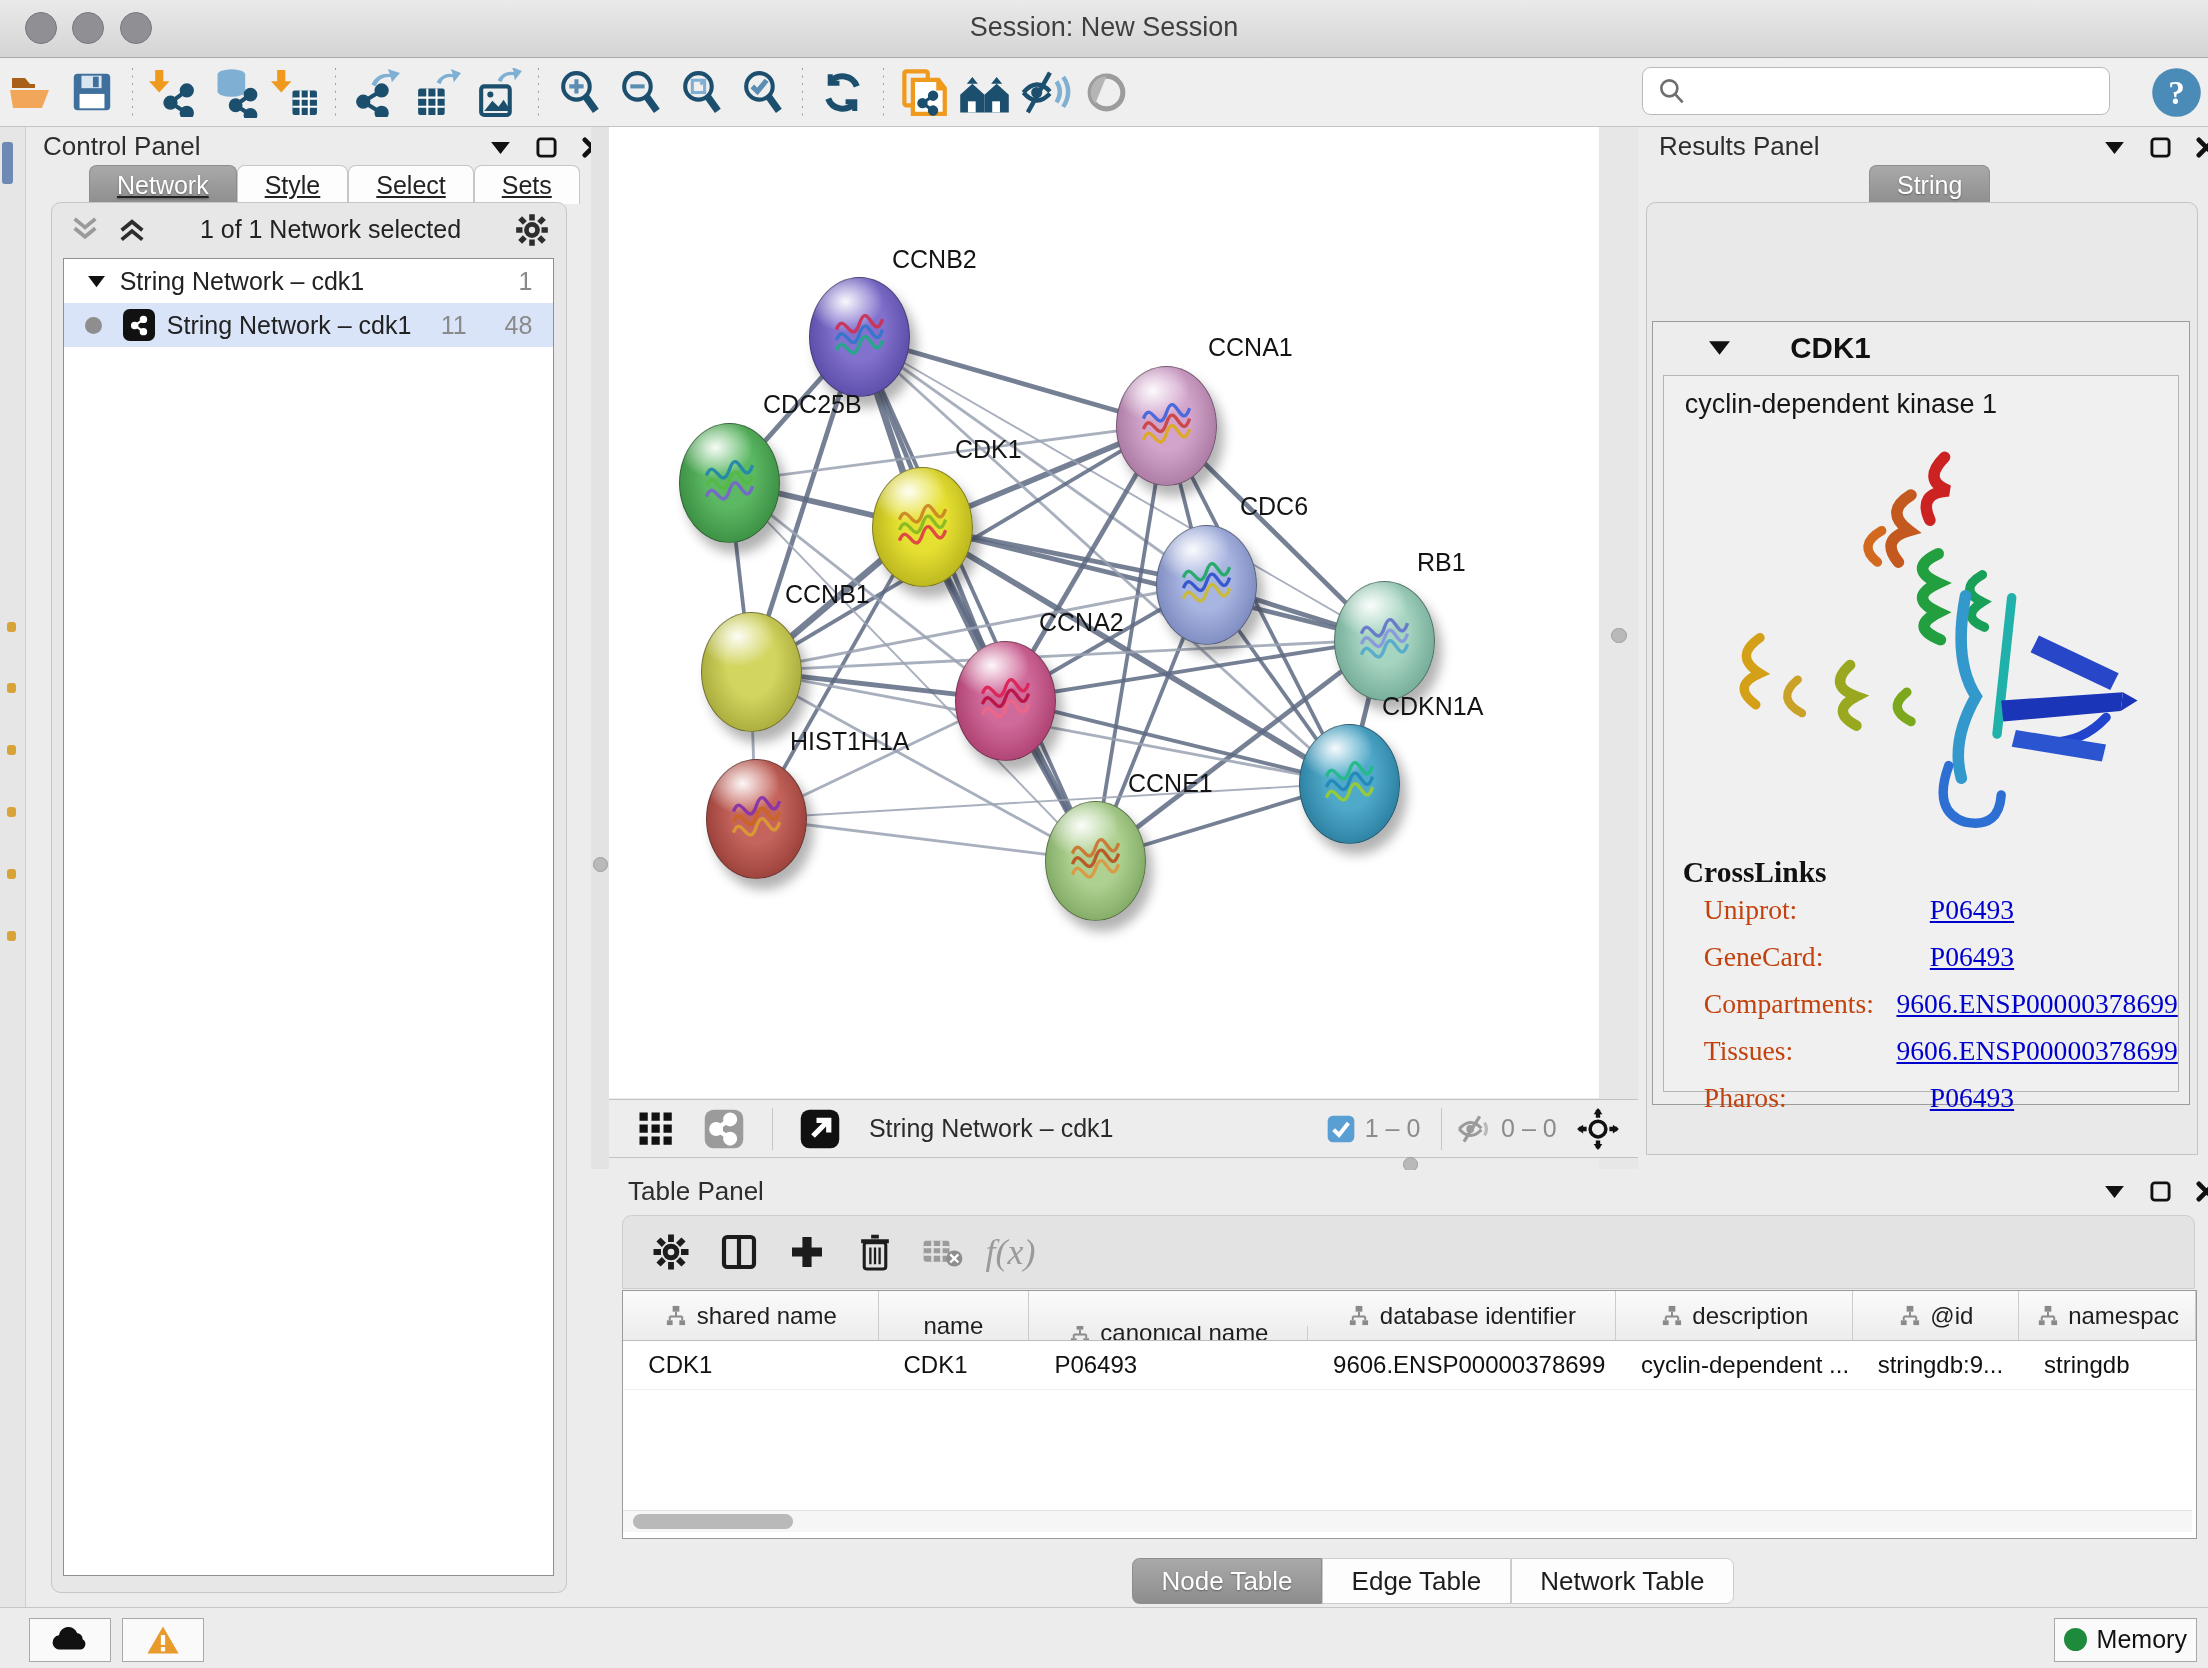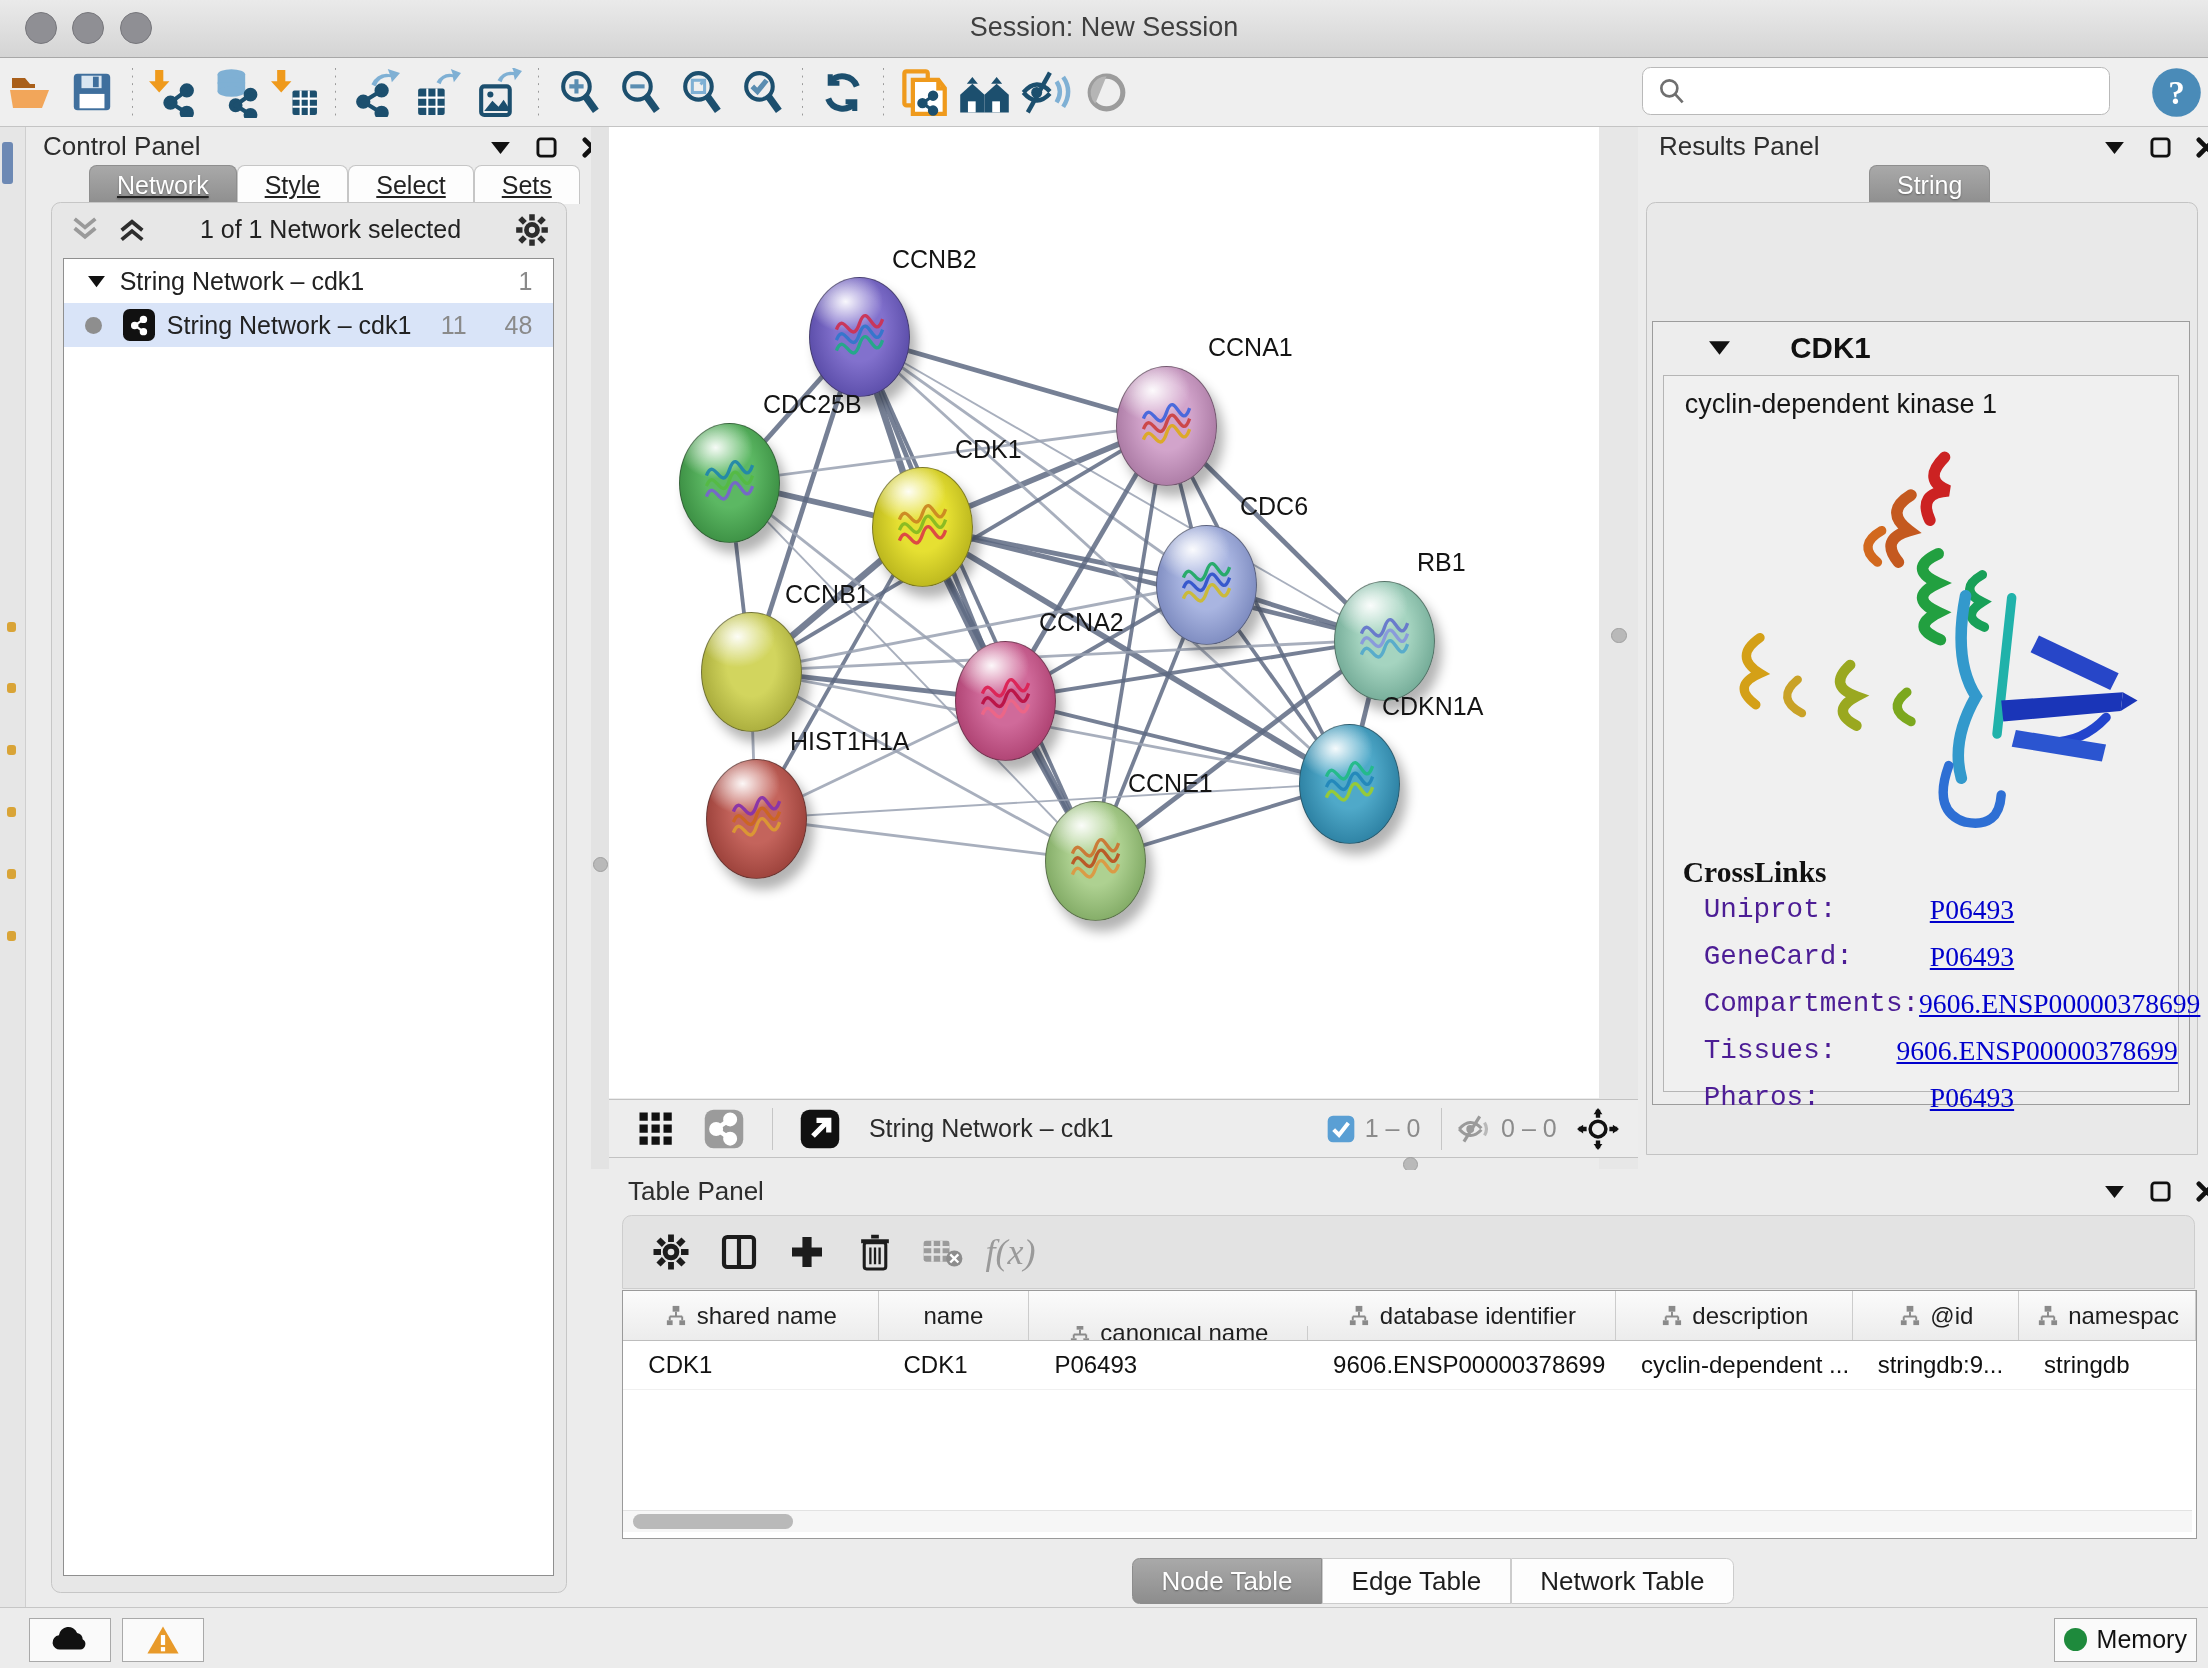--- a/index.html
+++ b/index.html
@@ -80,21 +80,21 @@
   .rp-scroll{position:absolute;left:5.7px;top:118px;width:536px;height:782px;background:#ededed;
     border:1px solid #9c9c9c;}
   .rp-gene-row{height:51px;display:flex;align-items:center;}
   .rp-gene{font-size:29.5px;font-weight:bold;color:#111;margin-left:59px;}
   .rp-inner{position:absolute;left:9.5px;top:53px;width:514px;height:715px;background:#f0f0f0;
     border:1px solid #b5b5b5;}
   .rp-desc{font-size:27px;color:#161616;margin:13.3px 0 0 21px;}
   .rp-xl-title{font-family:"Liberation Serif",serif;font-weight:bold;font-size:29.5px;color:#111;
     margin:17px 0 5.7px 19px;}
   .xl-row{display:flex;font-family:"Liberation Serif",serif;font-size:27.6px;margin:3.8px 0 15px 40px;}
-  .xl-label{width:226px;color:#4c1d95;font-family:Liberation Mono, monospace;}
+  .xl-label{width:226px;color:#c2410c;}
   .xl-link{color:#0000cc;text-decoration:underline;}
   
   .table-panel{left:609px;top:1170px;width:1600px;height:438px;background:#ececec;}
   .tp-toolbar{position:absolute;left:13.3px;top:45px;width:1573px;height:74px;background:#e3e3e3;
     border:1px solid #cdcdcd;border-radius:9.5px 9.5px 0 0;display:flex;align-items:center;padding-left:13.3px;box-sizing:border-box;}
   .tp-tool{width:68px;height:57px;display:flex;align-items:center;justify-content:center;}
   .fx{font-family:"Liberation Serif",serif;font-style:italic;font-size:36px;color:#9a9a9a;}
   .tp-table{position:absolute;left:13.3px;top:120px;width:1573px;height:247px;background:#fff;
     border:1px solid #9a9a9a;overflow:hidden;}
   .thead{display:flex;height:49px;background:linear-gradient(#fbfbfb,#ececec);
@@ -707,21 +707,21 @@
     <div class="thead" id="table-head">
         <div class="th" style="width: 261px;">
           <svg width="23" height="23" viewBox="0 0 24 24">
             <rect x="9" y="2" width="7" height="6" fill="#8a8a8a"></rect>
             <path d="M12.5 8v5M6 13v4M19 13v4M6 13h13" stroke="#8a8a8a" stroke-width="2" fill="none"></path>
             <rect x="3" y="17" width="6" height="5" fill="#8a8a8a"></rect>
             <rect x="16" y="17" width="6" height="5" fill="#8a8a8a"></rect>
           </svg>
           <span>shared name</span>
         </div>
-        <div class="th" style="width: 154px;">
+        <div class="th" style="width: 154px; align-items: flex-end;">
           <span>name</span>
         </div>
         <div class="th" style="width: 285px; margin-top: 35px;">
           <svg width="23" height="23" viewBox="0 0 24 24">
             <rect x="9" y="2" width="7" height="6" fill="#8a8a8a"></rect>
             <path d="M12.5 8v5M6 13v4M19 13v4M6 13h13" stroke="#8a8a8a" stroke-width="2" fill="none"></path>
             <rect x="3" y="17" width="6" height="5" fill="#8a8a8a"></rect>
             <rect x="16" y="17" width="6" height="5" fill="#8a8a8a"></rect>
           </svg>
           <span>canonical name</span>

